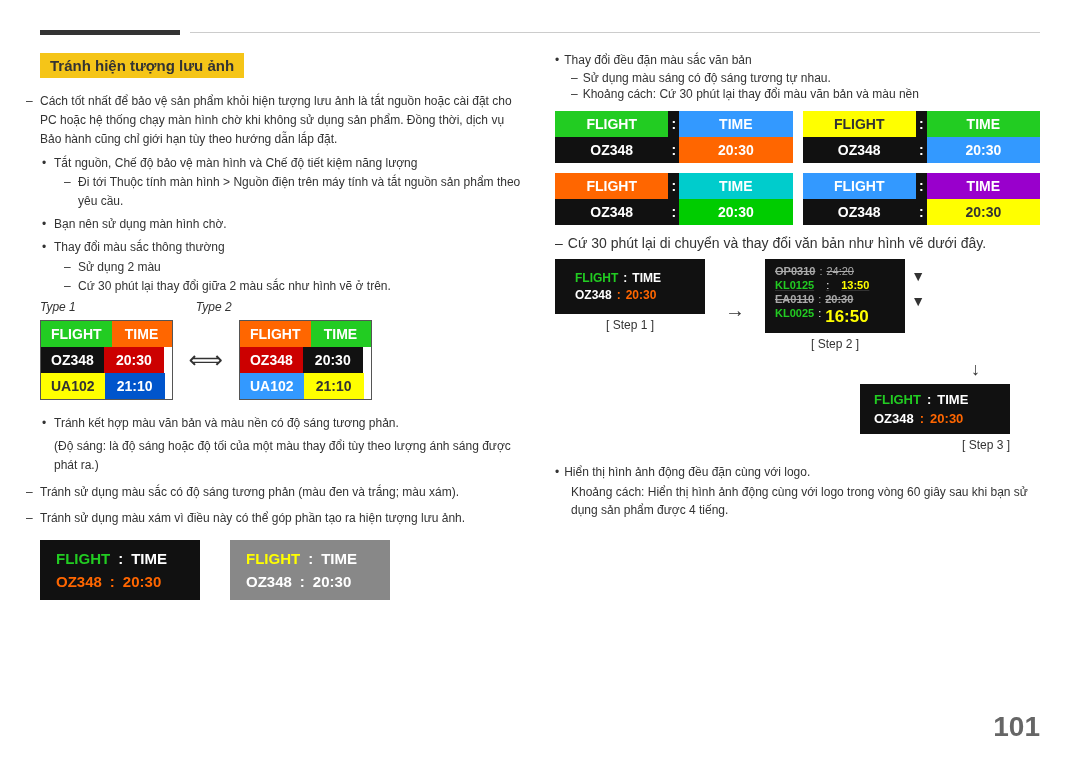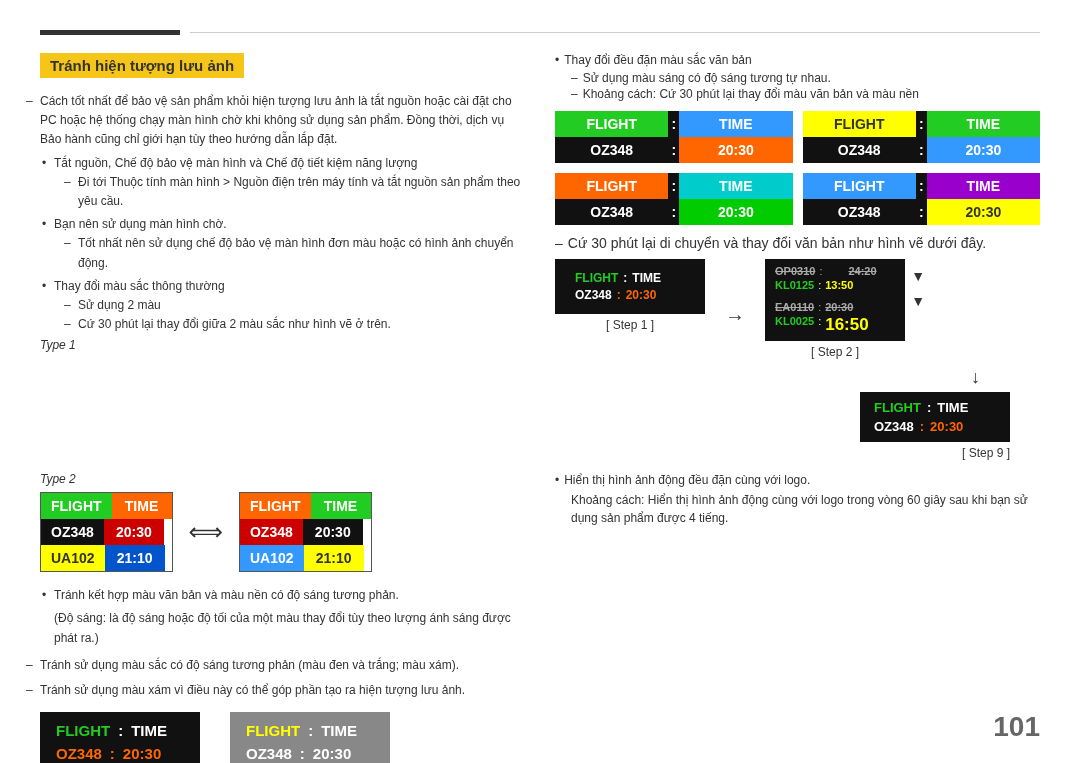--- a/index.html
+++ b/index.html
@@ -98,21 +98,20 @@
     .dash-item::before {
       content: '–';
       position: absolute;
       left: -14px;
     }
     
     .type-labels {
       display: flex;
       gap: 120px;
       margin-bottom: 6px;
-      flex-direction: column;
     }
     .type-label {
       font-size: 12px;
       font-style: italic;
       color: #333;
     }
     
     .boards-row {
       display: flex;
       align-items: center;
@@ -301,21 +300,20 @@
       <div class="section-title">Tránh hiện tượng lưu ảnh</div>
 
       <div class="dash-item content-text">Cách tốt nhất để bảo vệ sản phẩm khỏi hiện tượng lưu ảnh là tắt nguồn hoặc cài đặt cho PC hoặc hệ thống chạy màn hình chờ khi không sử dụng sản phẩm. Đồng thời, dịch vụ Bảo hành cũng chỉ giới hạn tùy theo hướng dẫn lắp đặt.</div>
 
       <div class="bullet-item">
         <span>Tắt nguồn, Chế độ bảo vệ màn hình và Chế độ tiết kiệm năng lượng</span>
         <div class="sub-item">Đi tới Thuộc tính màn hình &gt; Nguồn điện trên máy tính và tắt nguồn sản phẩm theo yêu cầu.</div>
       </div>
       <div class="bullet-item">
         <span>Bạn nên sử dụng màn hình chờ.</span>
-        <div class="sub-item">Tốt nhất nên sử dụng chế độ bảo vệ màn hình đơn màu hoặc có hình ảnh chuyển động.</div>
       </div>
       <div class="bullet-item">
         <span>Thay đổi màu sắc thông thường</span>
         <div class="sub-item">Sử dụng 2 màu</div>
         <div class="sub-item">Cứ 30 phút lại thay đổi giữa 2 màu sắc như hình vẽ ở trên.</div>
       </div>
 
       
       <div class="type-labels">
         <span class="type-label">Type 1</span>
@@ -482,23 +480,23 @@
           </div>
 
           <div class="step-arrow" style="margin-top:10px;">→</div>
 
           <div class="step-col">
             <div style="position:relative;">
               <div style="background:#111;padding:6px 10px;min-width:140px;">
                 <div style="display:flex;gap:4px;margin-bottom:2px;">
                   <span style="color:#aaa;font-weight:bold;font-size:11px;text-decoration:line-through;">OP0310</span>
                   <span style="color:#aaa;font-size:11px;">:</span>
-                  <span style="color:#aaa;font-weight:bold;font-size:11px;text-decoration:line-through;margin-left:22px;">24:20</span>
+                  <span style="color:#aaa;font-weight:normal;font-size:11px;text-decoration:line-through;">24:20</span>
                 </div>
-                <div style="display:flex;gap:4px;margin-bottom:10px;">
+                <div style="display:flex;gap:12px;margin-bottom:2px;text-decoration:underline;">
                   <span style="color:#22cc22;font-weight:bold;font-size:11px;">KL0125</span>
                   <span style="color:#fff;font-size:11px;">:</span>
                   <span style="color:#ffff00;font-weight:bold;font-size:11px;">13:50</span>
                 </div>
                 <div style="display:flex;gap:4px;margin-bottom:2px;">
                   <span style="color:#aaa;font-weight:bold;font-size:11px;text-decoration:line-through;">EA0110</span>
                   <span style="color:#aaa;font-size:11px;">:</span>
                   <span style="color:#aaa;font-weight:bold;font-size:11px;text-decoration:line-through;">20:30</span>
                 </div>
                 <div style="display:flex;gap:4px;">
@@ -526,21 +524,21 @@
               <span style="color:#22cc22;font-weight:bold;font-size:13px;">FLIGHT</span>
               <span style="color:#fff;font-weight:bold;font-size:13px;">:</span>
               <span style="color:#fff;font-weight:bold;font-size:13px;">TIME</span>
             </div>
             <div style="display:flex;gap:6px;">
               <span style="color:#fff;font-weight:bold;font-size:13px;">OZ348</span>
               <span style="color:#ff6600;font-weight:bold;font-size:13px;">:</span>
               <span style="color:#ff6600;font-weight:bold;font-size:13px;">20:30</span>
             </div>
           </div>
-          <div class="step-label" style="margin-top:4px;">[ Step 9 ]</div>
+          <div class="step-label" style="margin-top:4px;">[ Step 3 ]</div>
         </div>
 
         <div style="margin-top:13px;">
           <div class="right-bullet">Hiển thị hình ảnh động đều đặn cùng với logo.</div>
           <div style="font-size:12px;margin-left:16px;line-height:1.5;">Khoảng cách: Hiển thị hình ảnh động cùng với logo trong vòng 60 giây sau khi bạn sử dụng sản phẩm được 4 tiếng.</div>
         </div>
       </div>
     </div>
   </div>
 </div>

